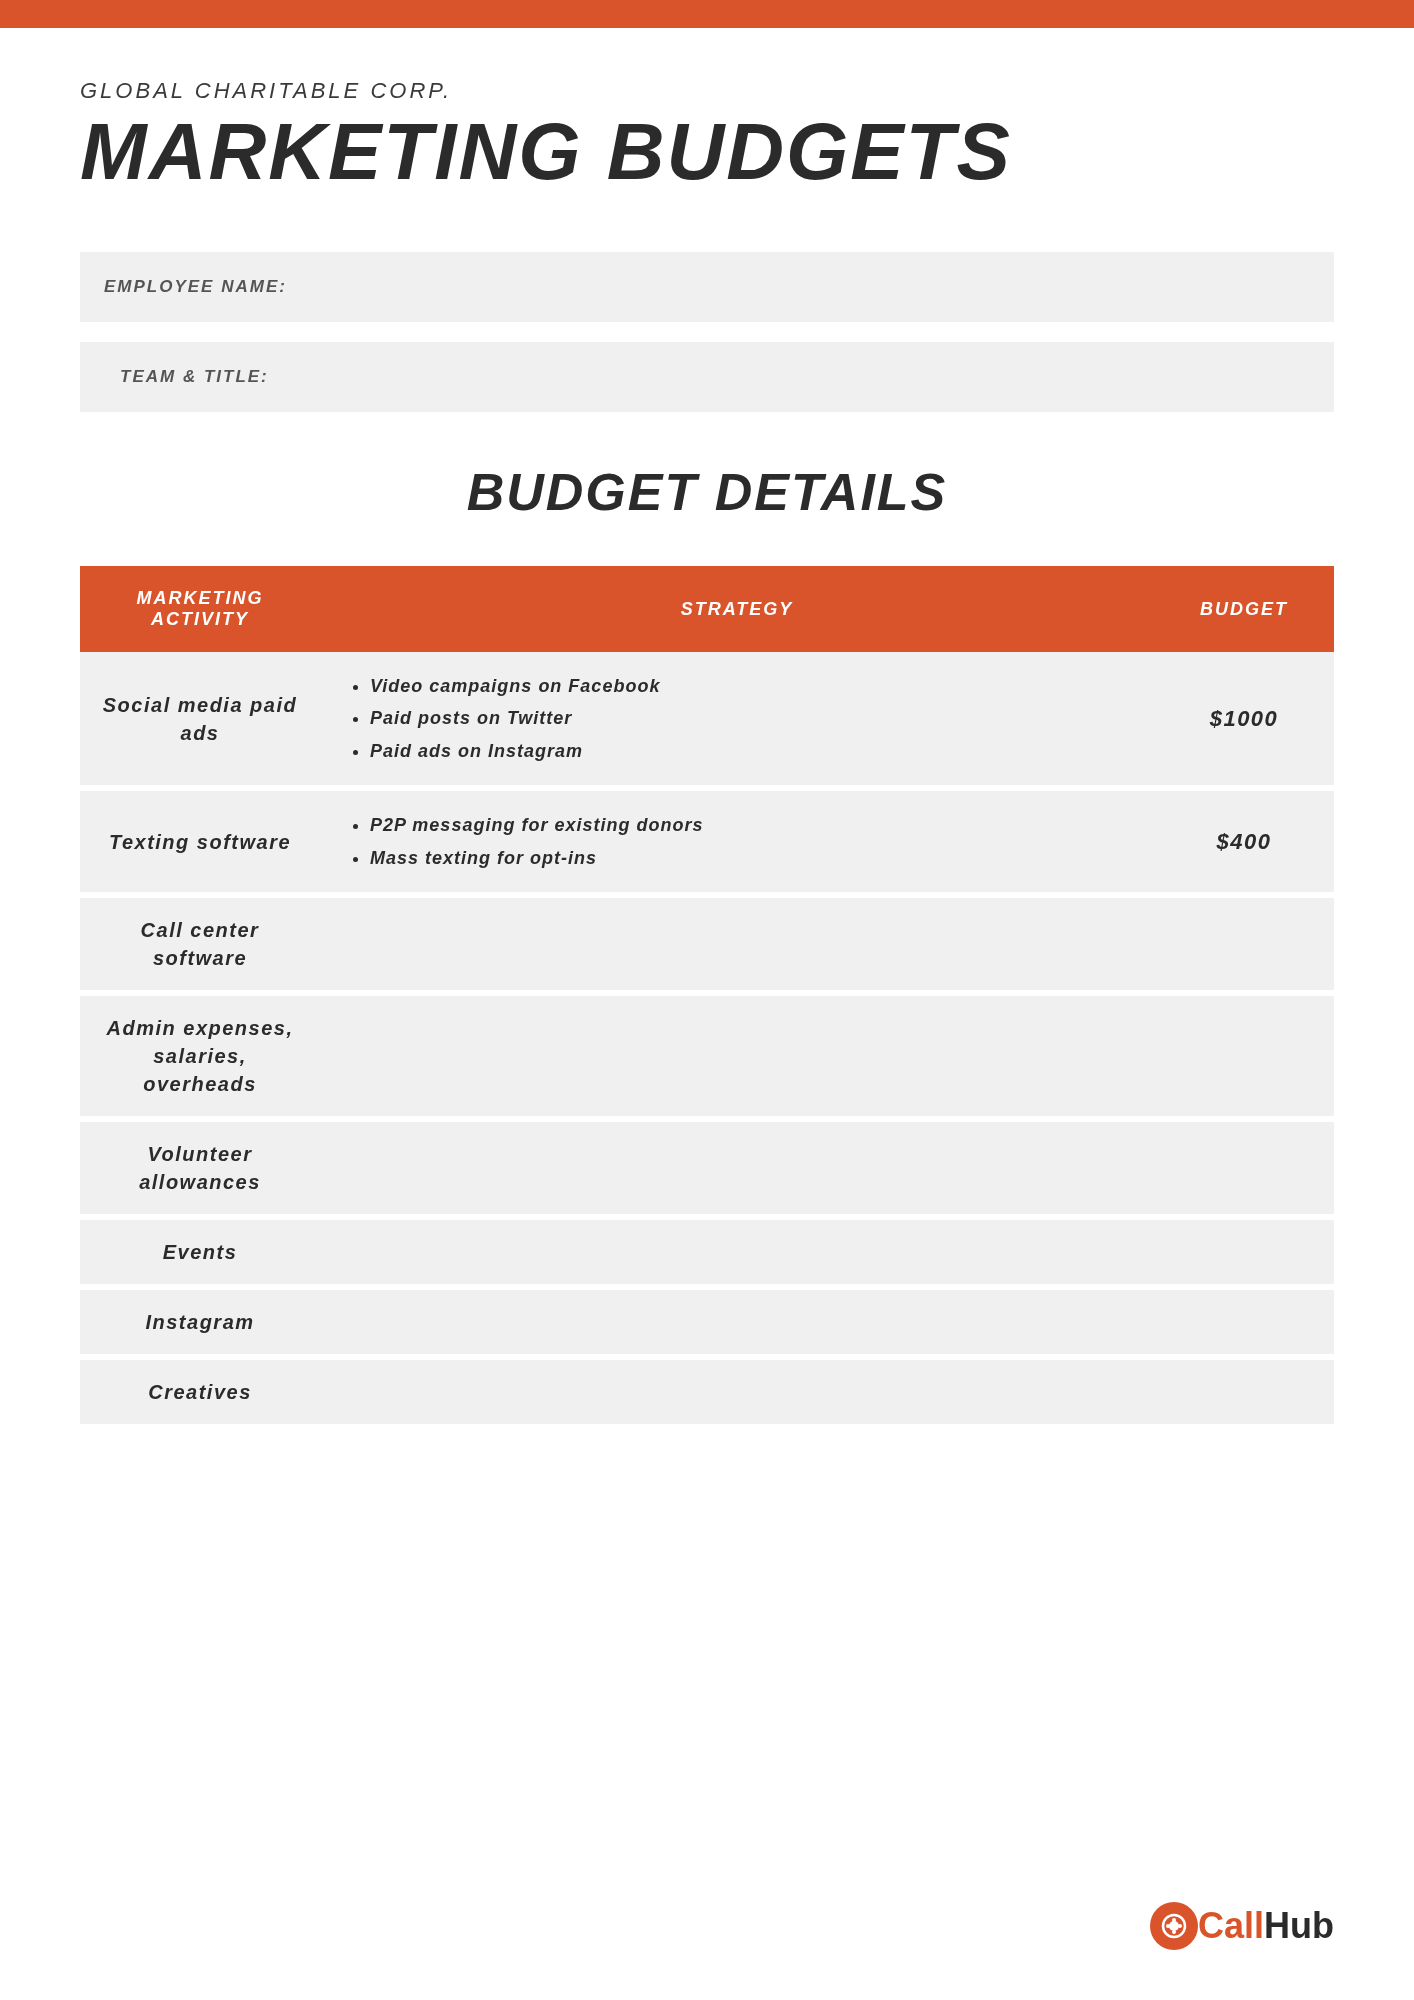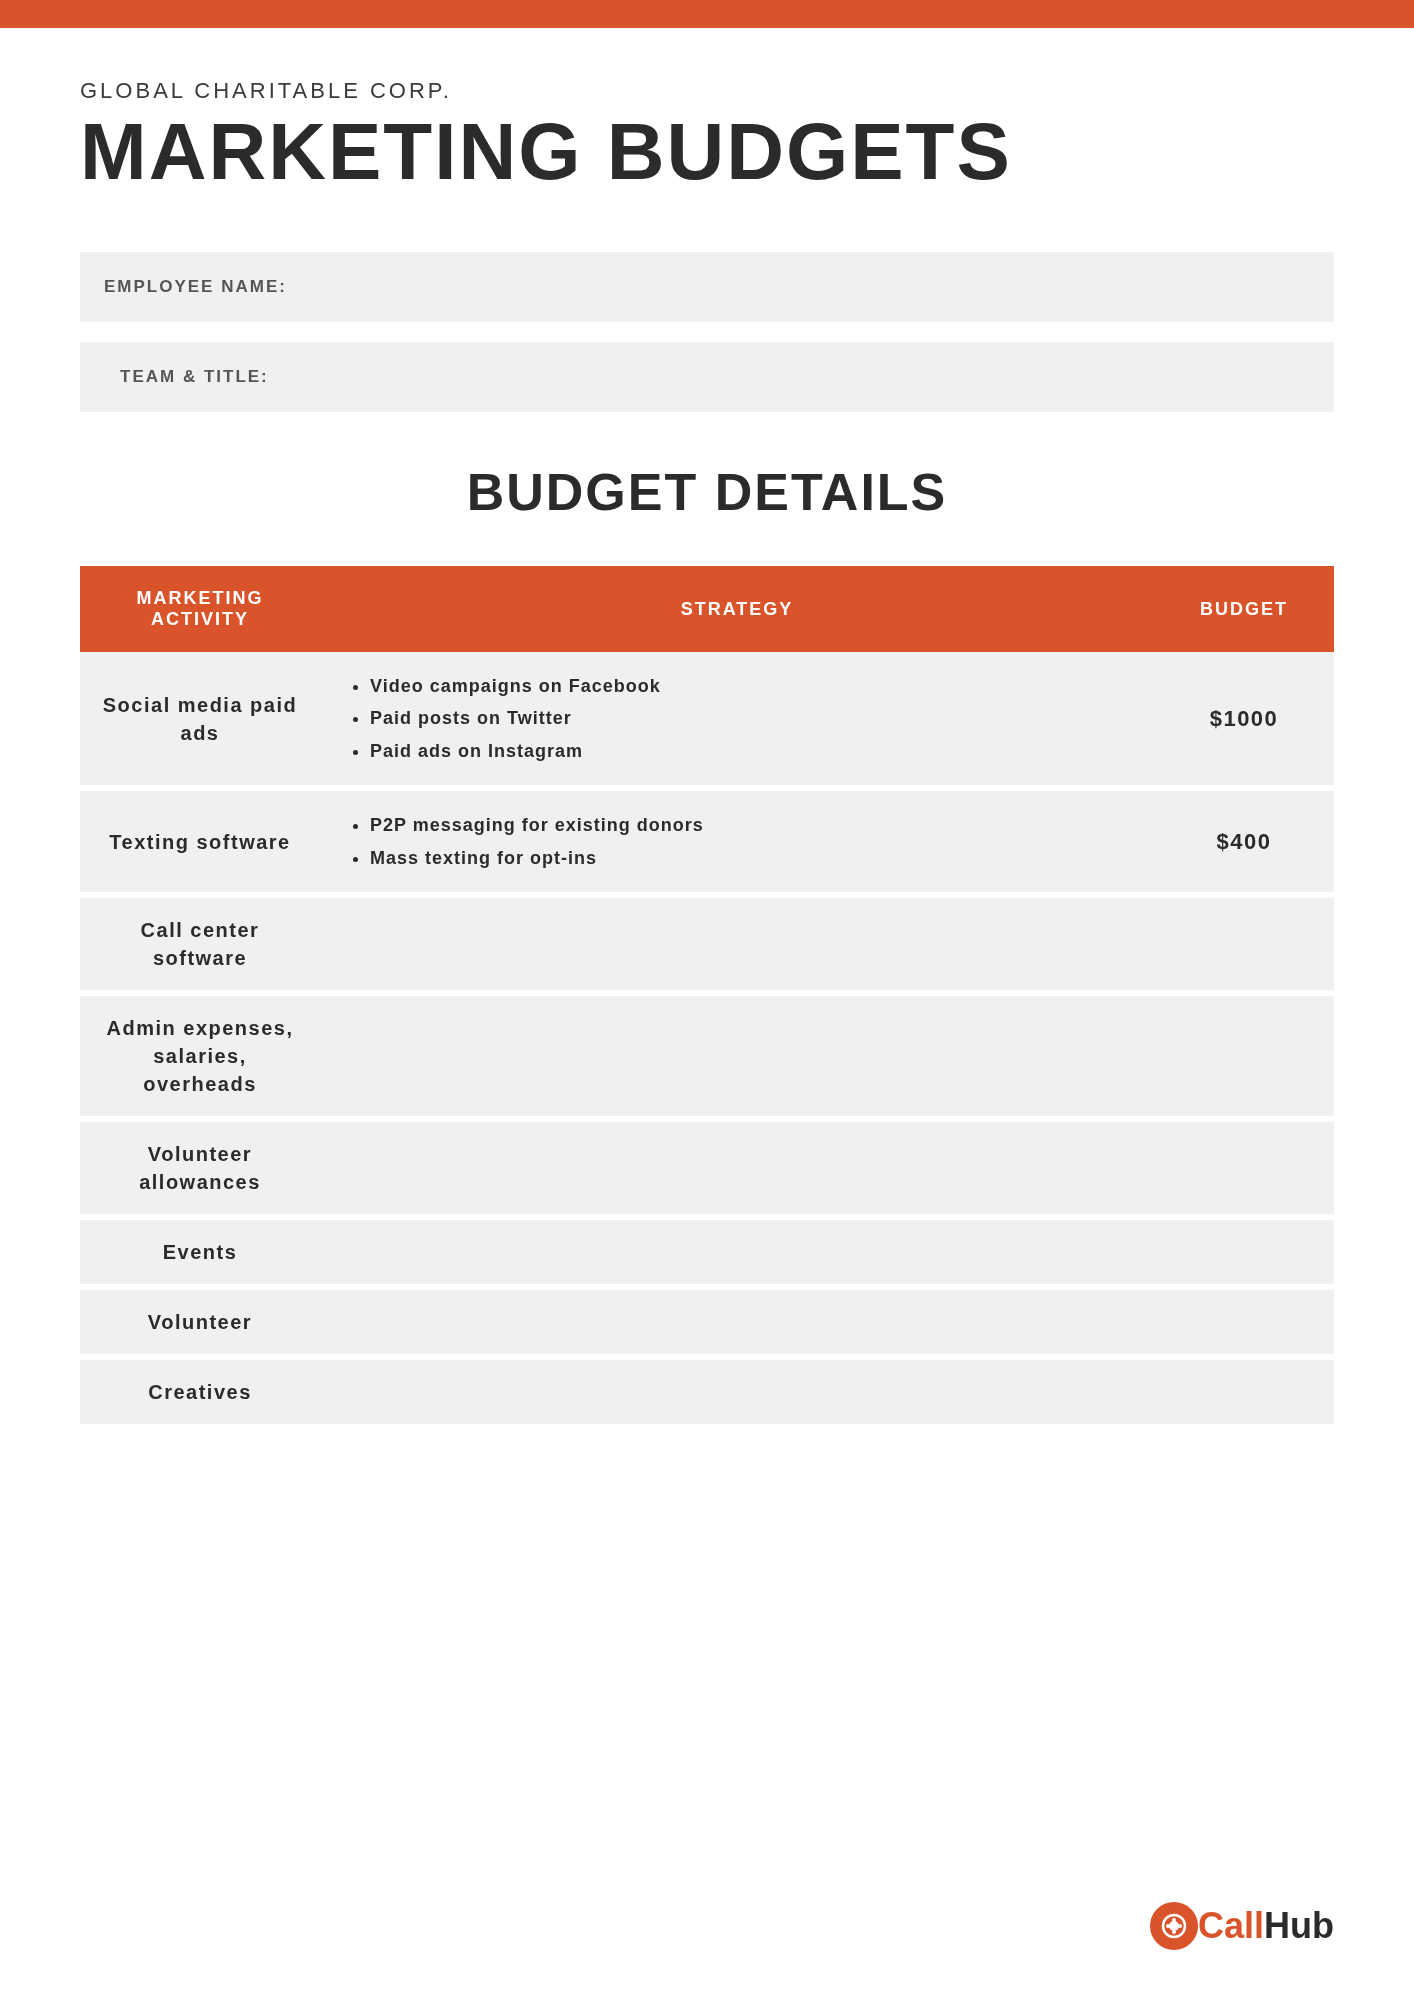--- a/index.html
+++ b/index.html
@@ -17,20 +17,21 @@
     }
 
     .top-bar {
       width: 100%;
       height: 28px;
       background-color: #d9542b;
     }
 
     .page-content {
       padding: 50px 80px 80px 80px;
+      font-style: italic;
     }
 
     .org-name {
       font-size: 22px;
       font-weight: 400;
       letter-spacing: 3px;
       color: #3a3a3a;
       text-transform: uppercase;
       margin-bottom: 8px;
     }
@@ -275,21 +276,21 @@
             <td class="cell-activity">Volunteer allowances</td>
             <td class="cell-strategy"></td>
             <td class="cell-budget"></td>
           </tr>
           <tr>
             <td class="cell-activity">Events</td>
             <td class="cell-strategy"></td>
             <td class="cell-budget"></td>
           </tr>
           <tr>
-            <td class="cell-activity">Volunteer</td>
+            <td class="cell-activity">Instagram</td>
             <td class="cell-strategy"></td>
             <td class="cell-budget"></td>
           </tr>
           <tr>
             <td class="cell-activity">Creatives</td>
             <td class="cell-strategy"></td>
             <td class="cell-budget"></td>
           </tr>
         </tbody>
     </table>

